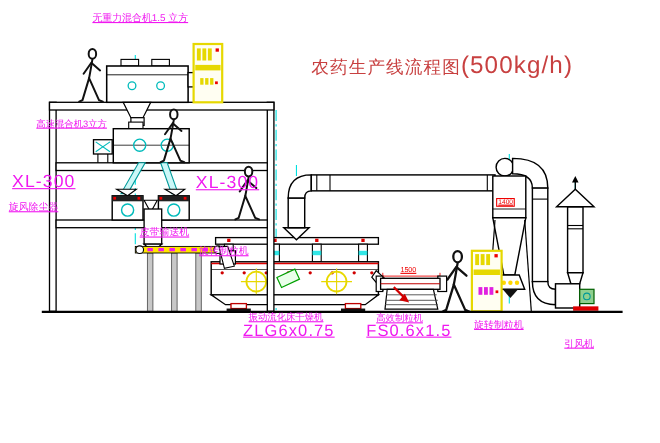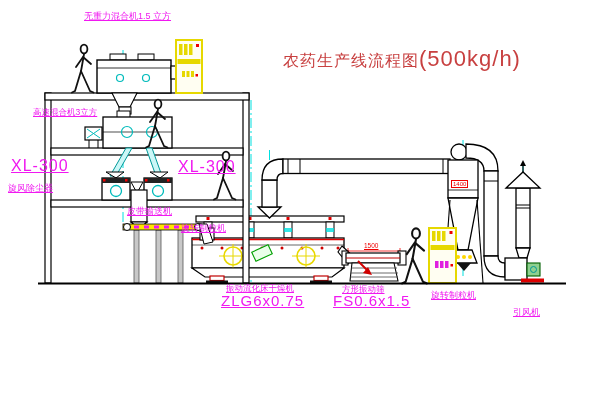--- a/index.html
+++ b/index.html
@@ -282,21 +282,21 @@
 <div class="lbl sm" style="left:8px;top:184px;">旋风除尘器</div>
 
 <div class="lbl md" style="left:178px;top:159px;">XL-300</div>
 <div class="lbl sm" style="left:181px;top:188px;margin-top:36px;">旋转制粒机</div>
 
 <div class="lbl sm" style="left:127px;top:207px;text-align:center;">皮带输送机</div>
 
 <div class="lbl xs" style="left:226px;top:284px;">振动流化床干燥机</div>
 <div class="lbl model" style="left:221px;top:293px;">ZLG6x0.75</div>
 
-<div class="lbl xs" style="left:342px;top:285px;">方形振动筛</div>
+<div class="lbl xs" style="left:342px;top:285px;">高效制粒机</div>
 <div class="lbl model" style="left:333px;top:293px;">FS0.6x1.5</div>
 
 <div class="lbl sm" style="left:431px;top:291px;">旋转制粒机</div>
 <div class="lbl sm" style="left:513px;top:308px;text-align:center;">引风机</div>
 
 <div class="lbl dim" style="left:364px;top:243px;">1500</div>
 <div class="lbl dimbox" style="left:451px;top:180px;">1400</div>
 
 </div>
 

